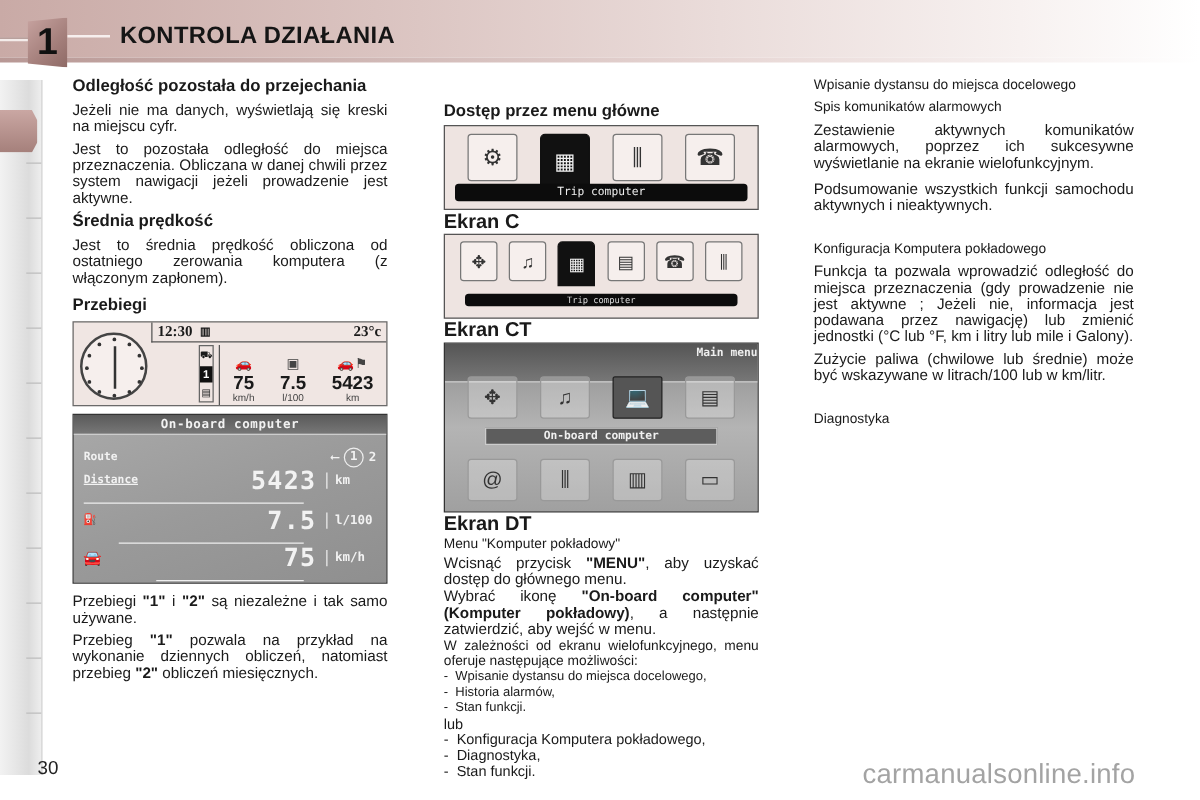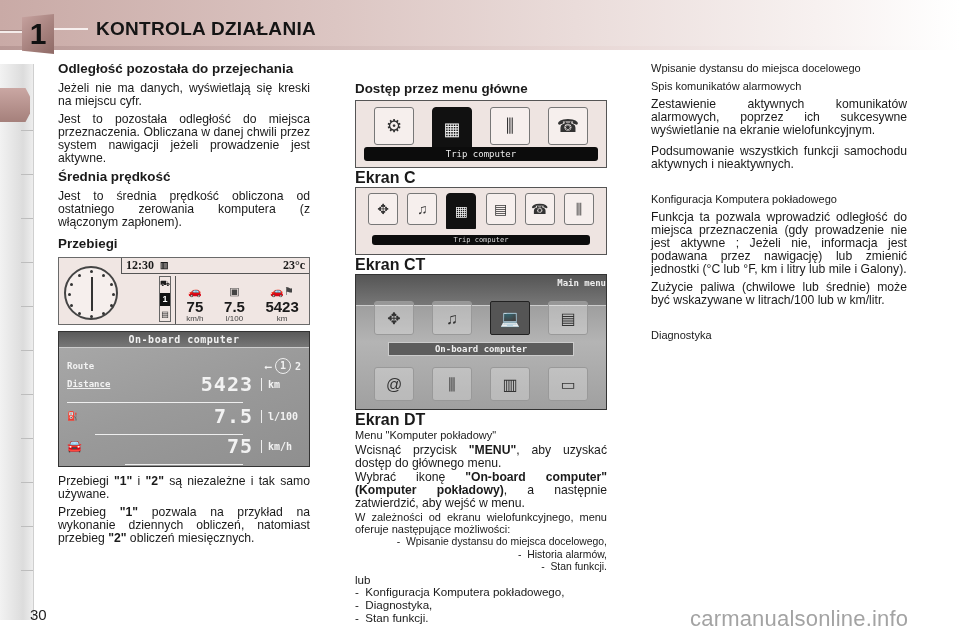--- a/index.html
+++ b/index.html
@@ -145,21 +145,21 @@
   .screen-dt .icon-box.active { background: #555; color: #eee; border-color: #222; height: 34px; border-radius: 2px; }
   .screen-dt .caption {
     position: absolute; left: 32px; right: 32px; top: 67px; height: 14px; background: #5d5d5d; color: #f0f0f0;
     border: 1px solid #ccc; text-align: center; font-size: 9px; line-height: 12px; font-family: "DejaVu Sans Mono", monospace; font-weight: bold;
   }
   .screen-label { font-size: 16px; font-weight: bold; line-height: 14px; margin-bottom: 2px; }
 
   ul.dash { list-style: none; }
   ul.dash li { font-size: 11.6px; line-height: 12.6px; }
   ul.dash li::before { content: "-  "; white-space: pre; }
-  ul.dash.small li { font-size: 10.4px; text-align: right; }
+  ul.dash.small li { font-size: 10.4px; }
   .or-text { font-size: 11.6px; line-height: 12.6px; }
 
   .page-number { position: absolute; left: 30px; top: 606px; font-size: 15px; color: #222; }
   .watermark { position: absolute; left: 690px; top: 606px; font-size: 22px; color: #a3a3a3; letter-spacing: 0.2px; }
   b { font-weight: bold; }
 </style>
 </head>
 <body>
 
 <div class="header-band"></div>

